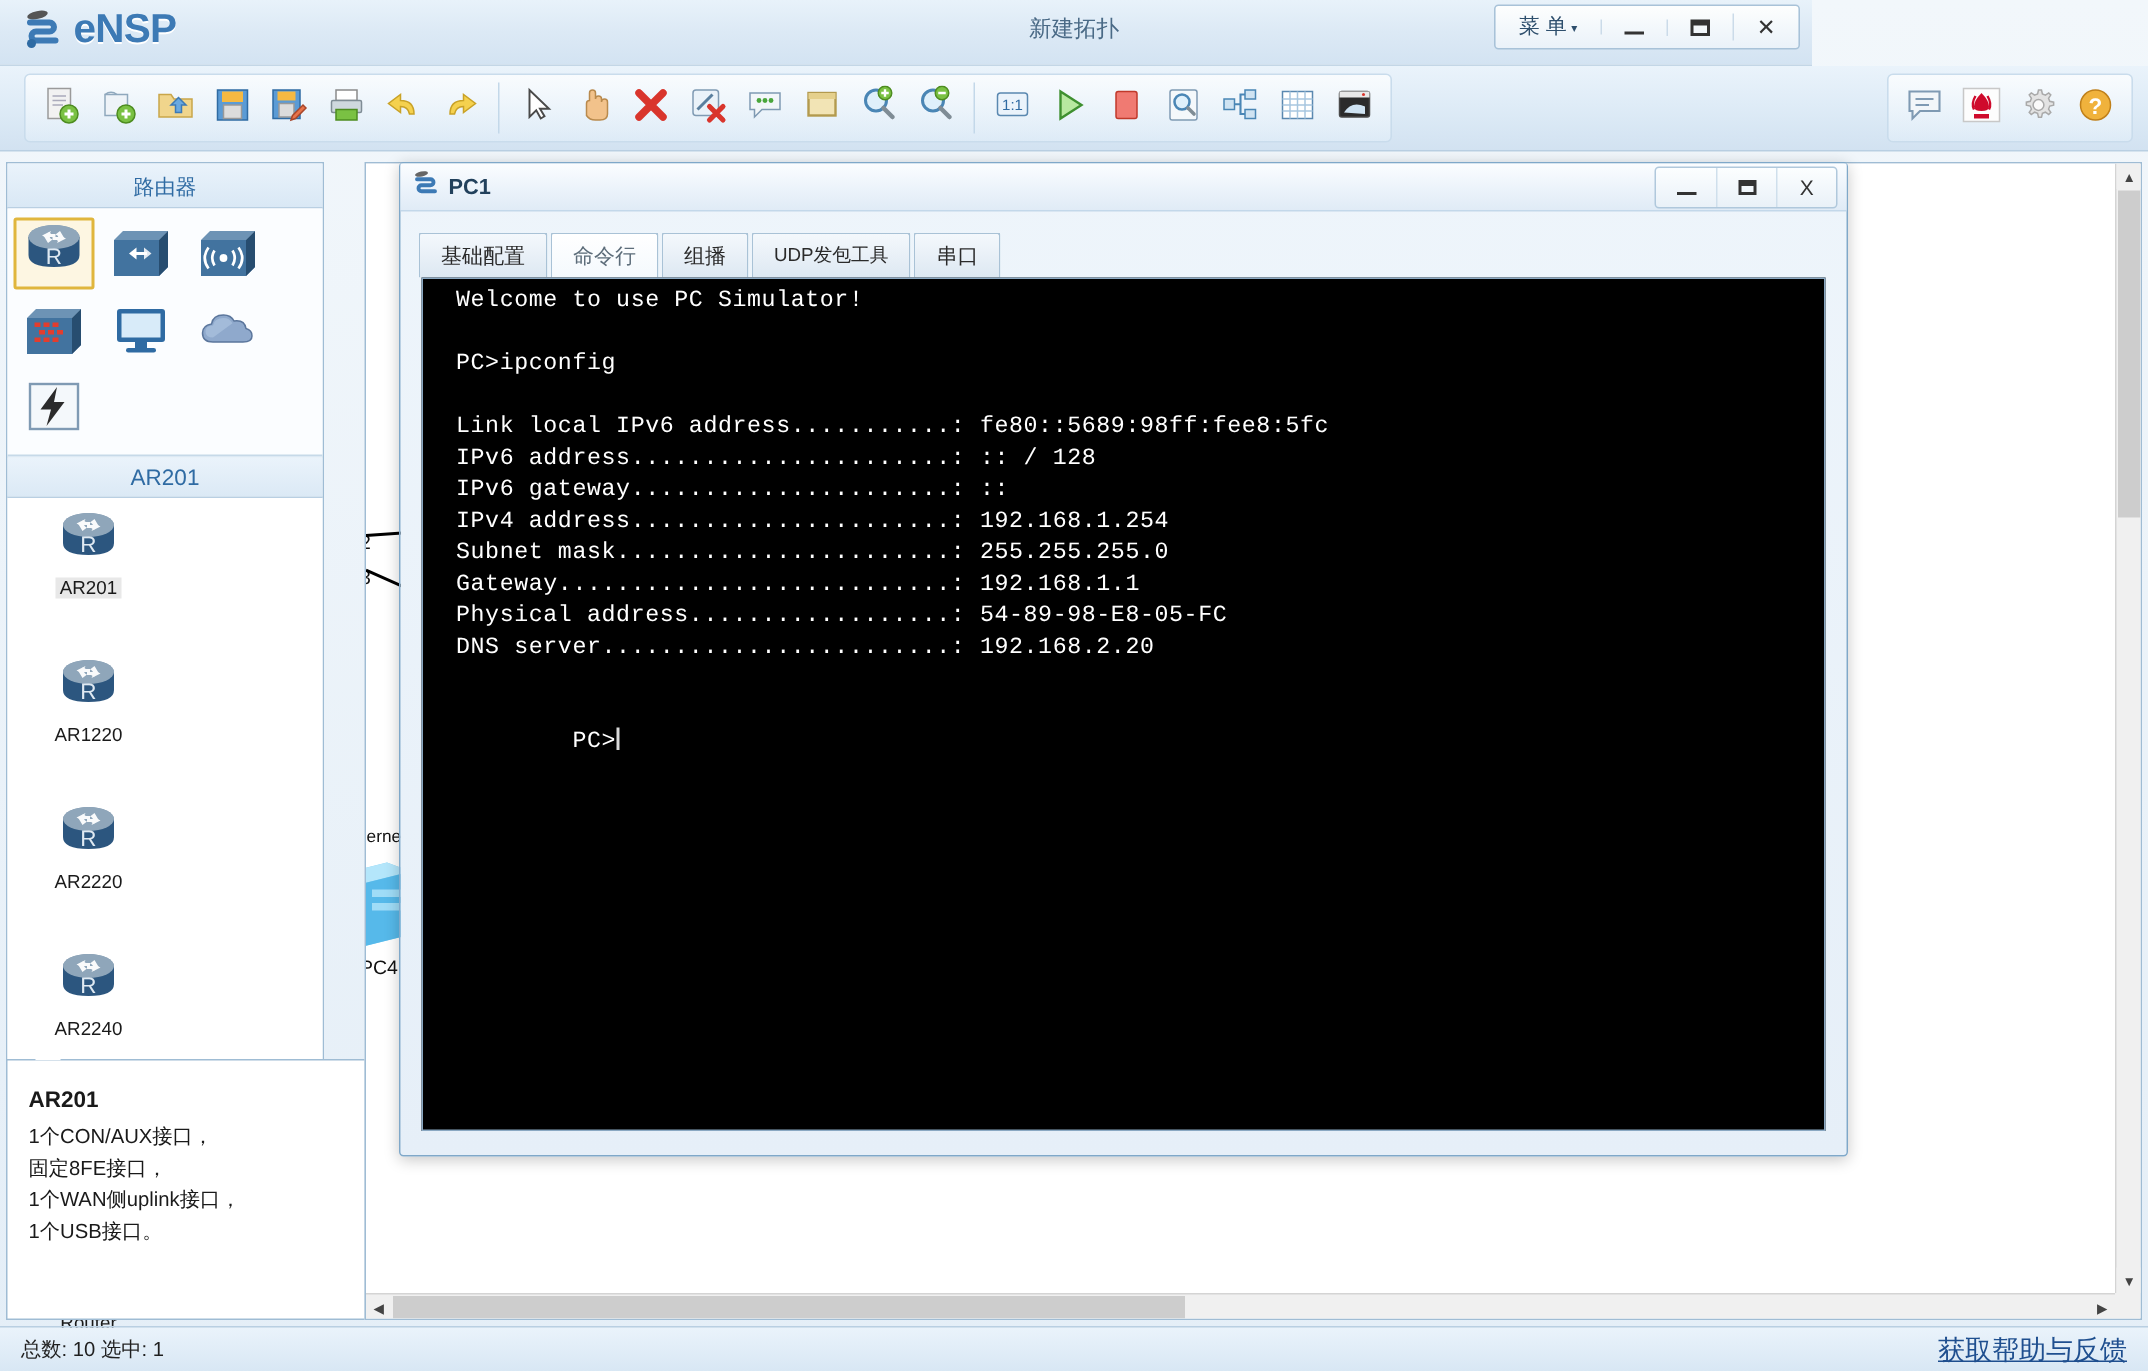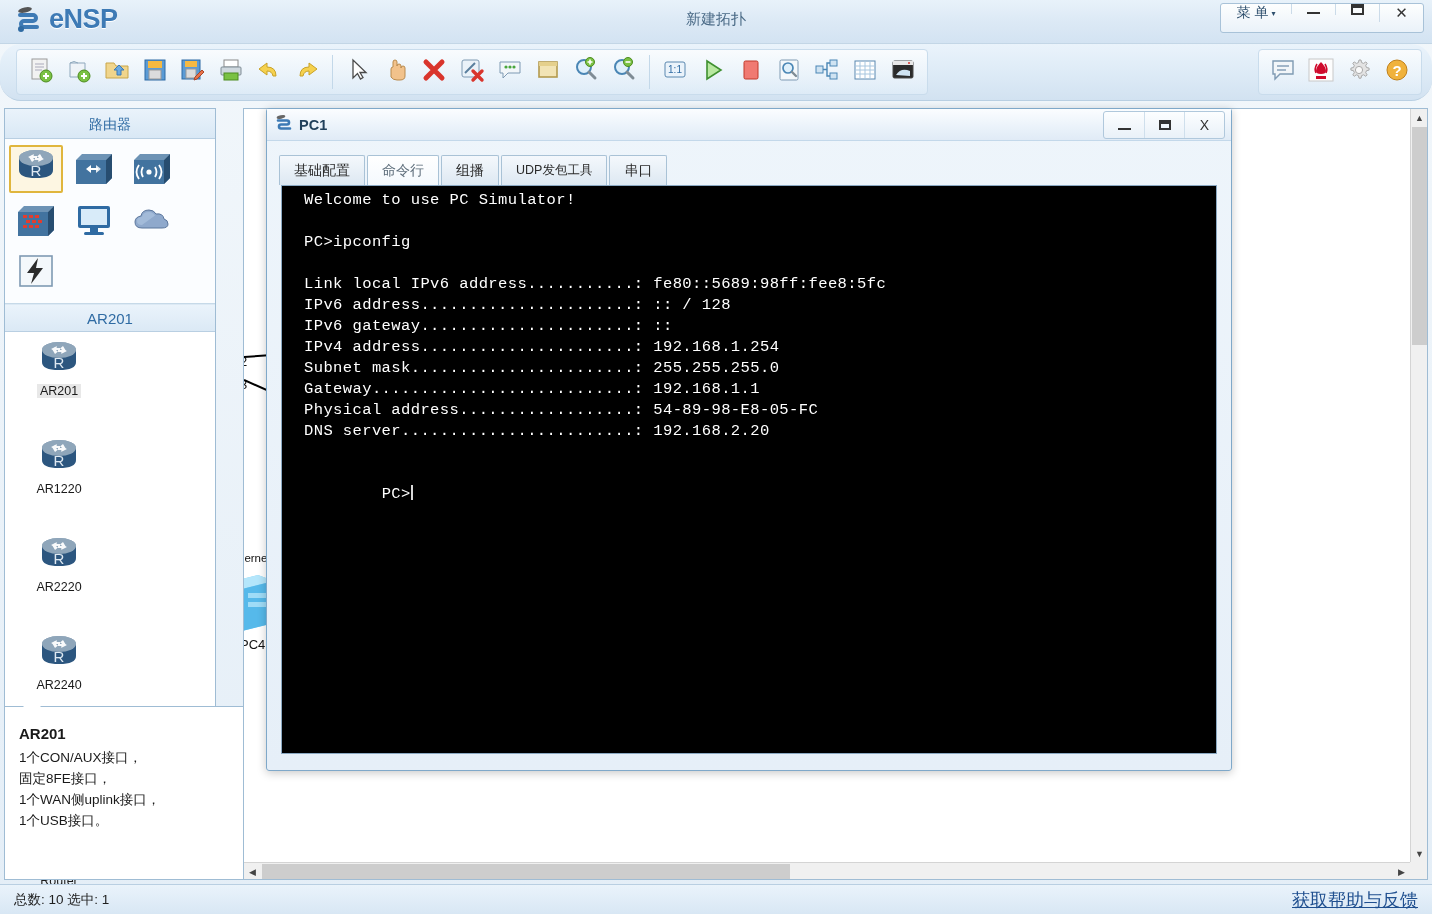--- a/index.html
+++ b/index.html
@@ -11,42 +11,42 @@
     background: #ffffff;
   }
   #app {
     position: relative;
     width: 1432px; height: 914px;
     background: linear-gradient(180deg, #f2f7fb 0%, #e4eef7 100%);
   }
 
   
   .titlebar {
-    position: absolute; left: 0; top: 0; width: 1432px; height: 44px;
+    position: absolute; left: 0; top: 0; width: 1208px; height: 44px;
     background: linear-gradient(180deg,#e8f2fa 0%, #dce9f5 50%, #d3e3f2 100%);
     border-bottom: 1px solid #c3d6e6;
   }
   .brand {
     position: absolute; left: 16px; top: 4px;
     display: flex; align-items: center; gap: 5px;
   }
   .brand-logo { width: 28px; height: 30px; position: relative; }
   .brand-text {
     font-size: 27px; font-weight: bold; color: #3d7ab5;
     letter-spacing: -0.5px;
     text-shadow: 0 1px 0 #ffffff;
   }
   .win-title {
     position: absolute; left: 0; top: 10px; width: 1432px;
     text-align: center; font-size: 15px; color: #4a6a86;
     pointer-events: none;
   }
   .win-ctrl-group {
     position: absolute; right: 8px; top: 3px;
-    display: flex; align-items: flex-start; height: 30px;
+    display: flex; align-items: center; height: 30px;
     border: 1px solid #a8c2d8;
     border-radius: 3px;
     background: linear-gradient(180deg,#fdfefe 0%, #eaf2f9 100%);
     overflow: hidden;
   }
   .win-ctrl {
     width: 44px; display: flex; align-items: center; justify-content: center;
     font-size: 15px; color: #333; border-left: 1px solid #cbdbe9;
     cursor: default;
   }
@@ -54,21 +54,20 @@
   .win-ctrl.menu { width: 70px; font-size: 14px; color: #2e4f6d; gap:3px; }
   .win-ctrl.menu .caret { font-size: 8px; }
   .min-glyph { display:block; width:13px; height:2px; background:#333; margin-top:8px; }
   .max-glyph { display:block; width:13px; height:11px; border:2px solid #333; border-top-width:4px; }
 
   
   .toolbar {
     position: absolute; left: 0; top: 44px; width: 1432px; height: 57px;
     background: linear-gradient(180deg,#eaf3fb 0%, #dfecf7 45%, #d2e2f1 100%);
     border-bottom: 1px solid #b9cfe2;
-    border-radius: 21px;
   }
   .tb-group {
     position: absolute; top: 5px; height: 46px;
     border: 1px solid #c9dcec; border-radius: 4px;
     background: linear-gradient(180deg,rgba(255,255,255,.72) 0%, rgba(232,243,252,.45) 100%);
     display: flex; align-items: center; padding: 0 5px;
   }
   .tb-left { left: 16px; }
   .tb-right { right: 10px; }
   .tb-btn {

